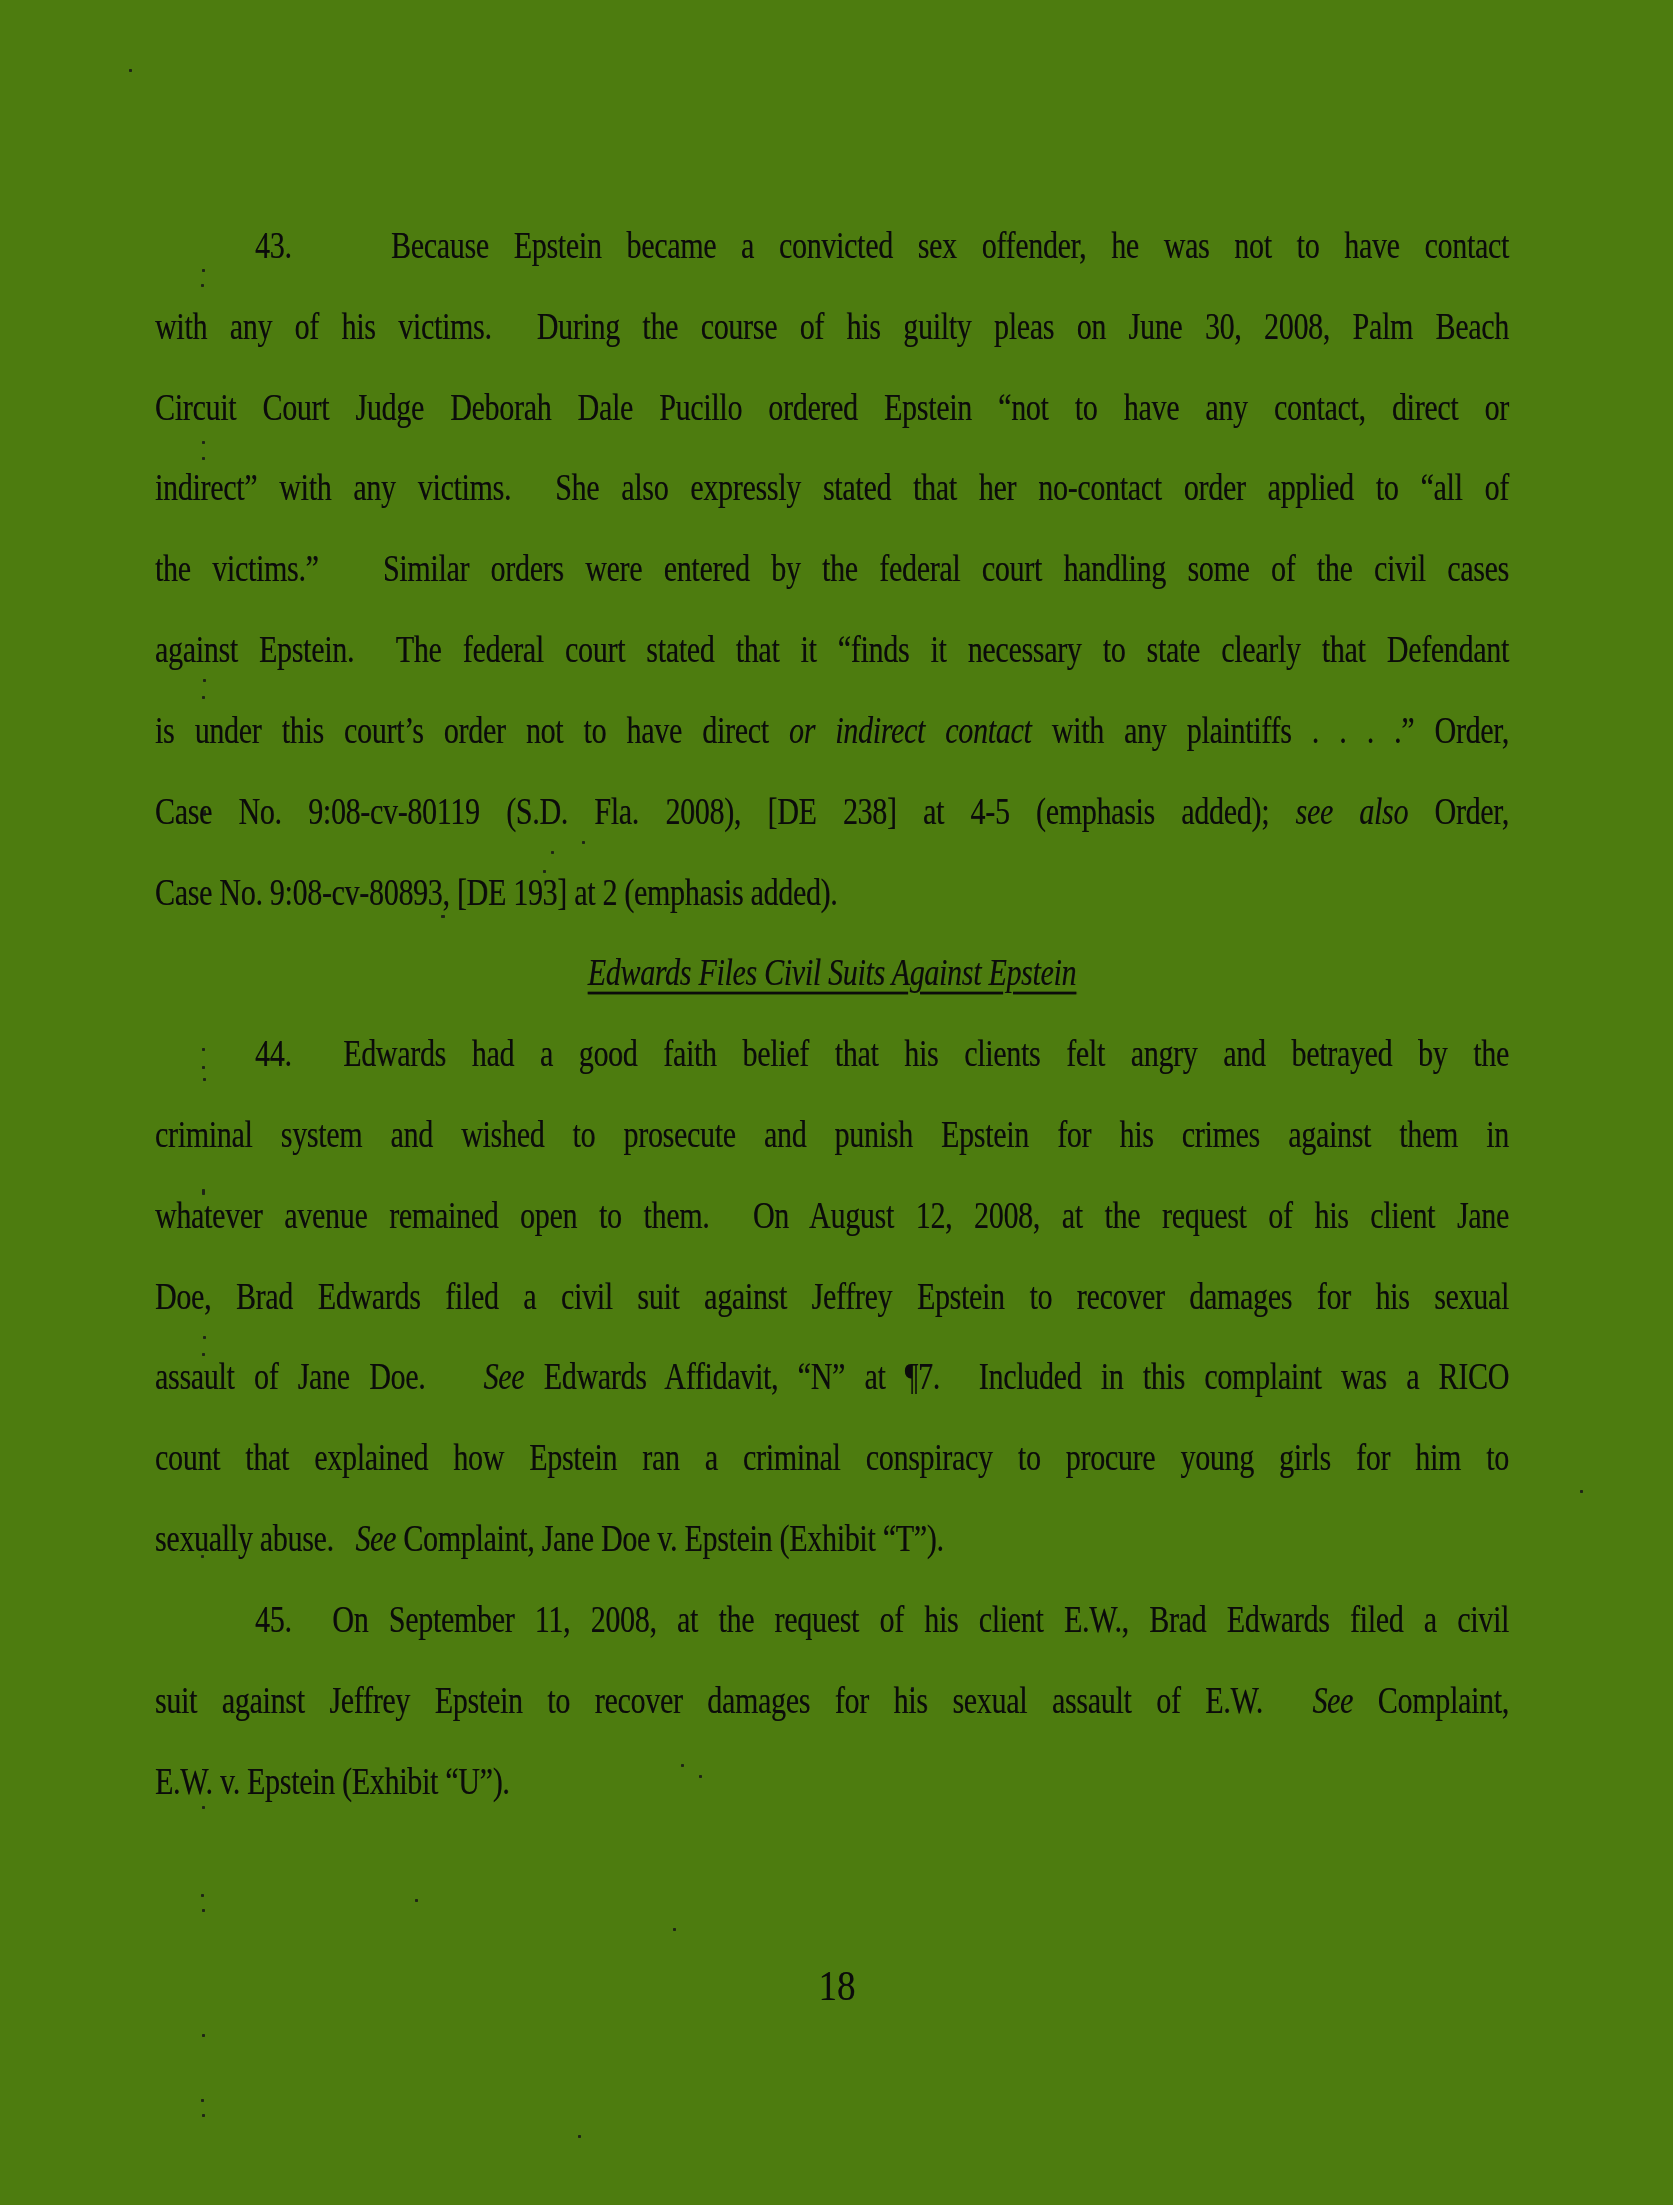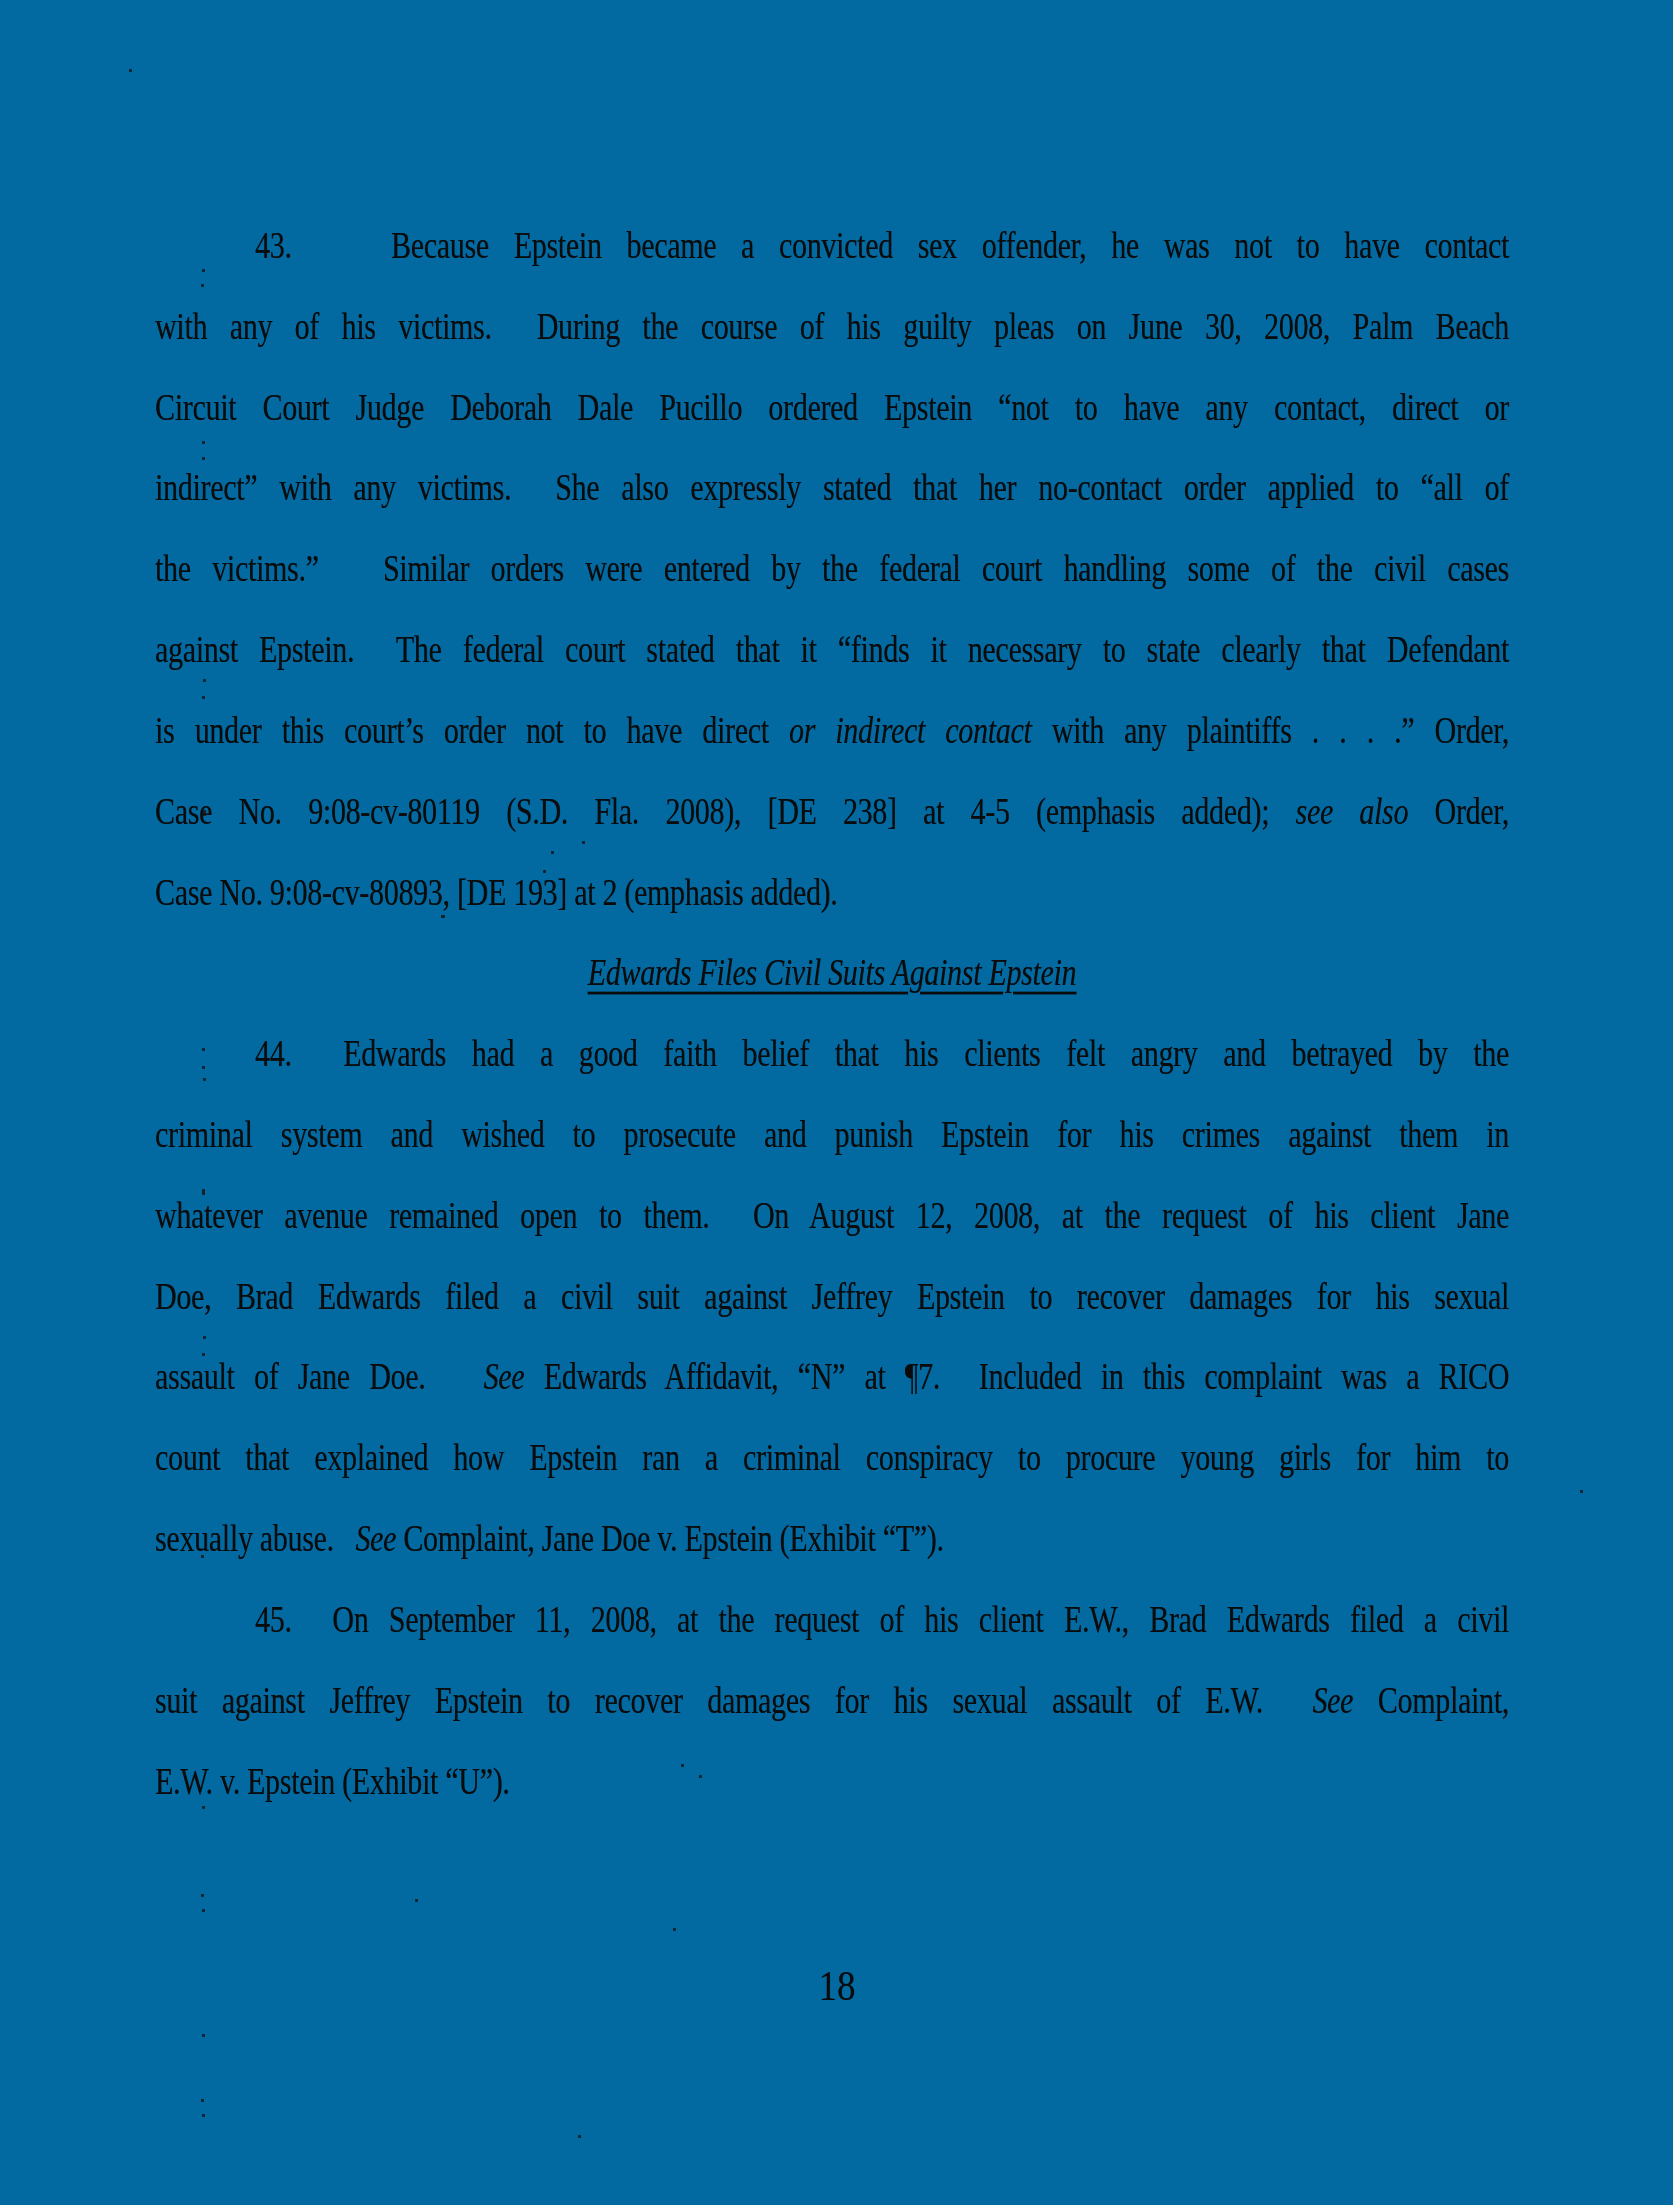--- a/index.html
+++ b/index.html
@@ -1,19 +1,19 @@
 <!DOCTYPE html>
 <html style="font-size:11px"><head>
 <meta charset="utf-8">
 <style>
   html,body{margin:0;padding:0;background:#ffffff;}
   .page{
     position:relative;
     width:1674px;height:2205px;
-    background:#0369a1;
+    background:#4d7c0f;
     overflow:hidden;
     font-family:"Liberation Serif","DejaVu Serif",serif;
     color:#0b0b0b;
   }
   .doc{
     position:absolute;left:155px;top:204px;width:1354px;
     font-size:30px;line-height:63px;letter-spacing:-0.3px;
     transform:scaleY(1.283);transform-origin:0 0;
     text-shadow:0.3px 0 0 rgba(0,0,0,0.45);
   }

